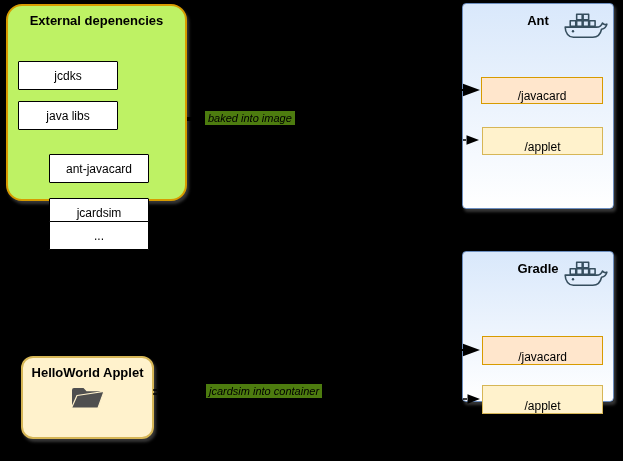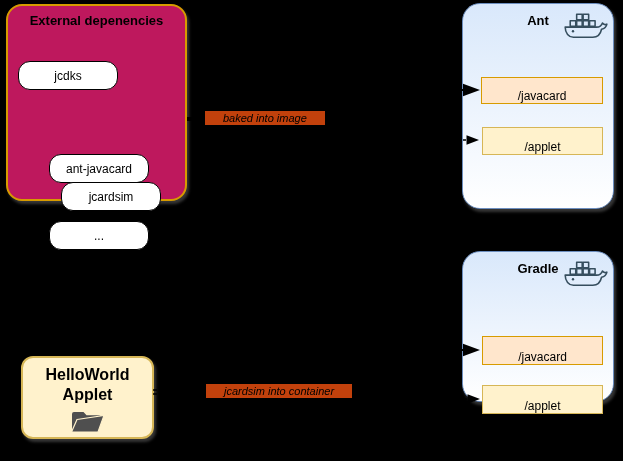--- a/index.html
+++ b/index.html
@@ -5,38 +5,38 @@
   html,body{margin:0;padding:0;background:#000;}
   *{box-sizing:border-box;}
   .canvas{
     position:relative;width:623px;height:461px;background:#000;overflow:hidden;
     font-family:"Liberation Sans", sans-serif;color:#000;
   }
   .shadowed{box-shadow:2px 3px 3px rgba(120,120,120,0.45);}
   
   .ext-box{
     position:absolute;left:6px;top:4px;width:181px;height:197px;
-    background:#be185d;border:2px solid #d79b00;border-radius:16px;padding-left:19px;
+    background:#bef264;border:2px solid #d79b00;border-radius:16px;padding-left:19px;
   }
   .ext-title{position:absolute;top:7px;left:0;width:100%;text-align:center;
     font-size:13px;font-weight:bold;}
   .dep-item{
     position:absolute;width:100px;height:29px;background:#ffffff;
-    border:1px solid #000;border-radius:12px;display:flex;align-items:center;
+    border:1px solid #000;border-radius:1px;display:flex;align-items:center;
     justify-content:center;font-size:12px;
   }
   .dep-0{left:10px;top:55px;}
   .dep-1{left:10px;top:95px;}
   .dep-2{left:41px;top:148px;}
-  .dep-3{left:41px;top:176px;margin-left:12px;}
+  .dep-3{left:41px;top:192px;}
   .dep-4{left:41px;top:215px;}
   
   .dcontainer{
     position:absolute;width:152px;background:linear-gradient(#d9e8fb,#ffffff);
-    border:1.5px solid #6c8ebf;border-radius:18px;z-index:1;text-decoration:underline;
+    border:1.5px solid #6c8ebf;border-radius:4px;z-index:1;text-decoration:underline;
   }
   .ant-box{left:462px;top:3px;height:206px;}
   .gradle-box{left:462px;top:251px;height:151px;}
   .dc-title{position:absolute;top:9px;left:0;width:100%;text-align:center;
     font-size:13px;font-weight:bold;}
   .docker-icon{position:absolute;right:5px;top:7px;width:47px;height:35px;}
   .dirbox{
     position:absolute;display:flex;align-items:flex-end;justify-content:center;
     font-size:12px;
   }
@@ -45,45 +45,48 @@
   .ant-javacard{left:18px;top:73px;width:122px;height:27px;}
   .ant-applet{left:19px;top:123px;width:121px;height:28px;}
   .gradle-javacard{left:19px;top:84px;width:121px;height:29px;}
   .gradle-applet{left:19px;top:133px;width:121px;height:29px;}
   
   .src-box{
     position:absolute;left:21px;top:356px;width:133px;height:83px;
     background:#fff2cc;border:2px solid #d6b656;border-radius:12px;
     text-align:center;padding-top:7px;
   }
-  .src-line{font-size:16px;font-weight:bold;line-height:1.25;}
+  .src-line{font-size:13px;font-weight:bold;line-height:1.25;}
   .folder-icon{margin-top:3px;width:36px;height:28px;}
   
   .edges{position:absolute;left:0;top:0;width:623px;height:461px;z-index:5;
     pointer-events:none;}
   .edge-solid{stroke:#000;stroke-width:2;fill:none;}
   .edge-dashed{stroke:#000;stroke-width:1.4;fill:none;stroke-dasharray:4 3;}
   .edge-head{fill:#000;stroke:none;}
   
   .edge-label{
-    position:absolute;background:#c2410c;color:#000;font-size:11px;
-    font-style:italic;padding:1px 18px;white-space:nowrap;z-index:6;
+    position:absolute;background:#4d7c0f;color:#000;font-size:11px;
+    font-style:italic;padding:1px 3px;white-space:nowrap;z-index:6;
   }
   .lbl-baked{left:205px;top:111px;}
   .lbl-mounted{left:206px;top:384px;}
 </style>
 </head>
 <body>
 
 <div class="canvas">
 
   <section class="ext-box shadowed">
     <div class="ext-title">External depenencies</div>
     <div class="dep-item dep-0">
       <span>jcdks</span>
+    </div>
+    <div class="dep-item dep-1">
+      <span>java libs</span>
     </div>
     <div class="dep-item dep-2">
       <span>ant-javacard</span>
     </div>
     <div class="dep-item dep-3">
       <span>jcardsim</span>
     </div>
     <div class="dep-item dep-4">
       <span>...</span>
     </div>

